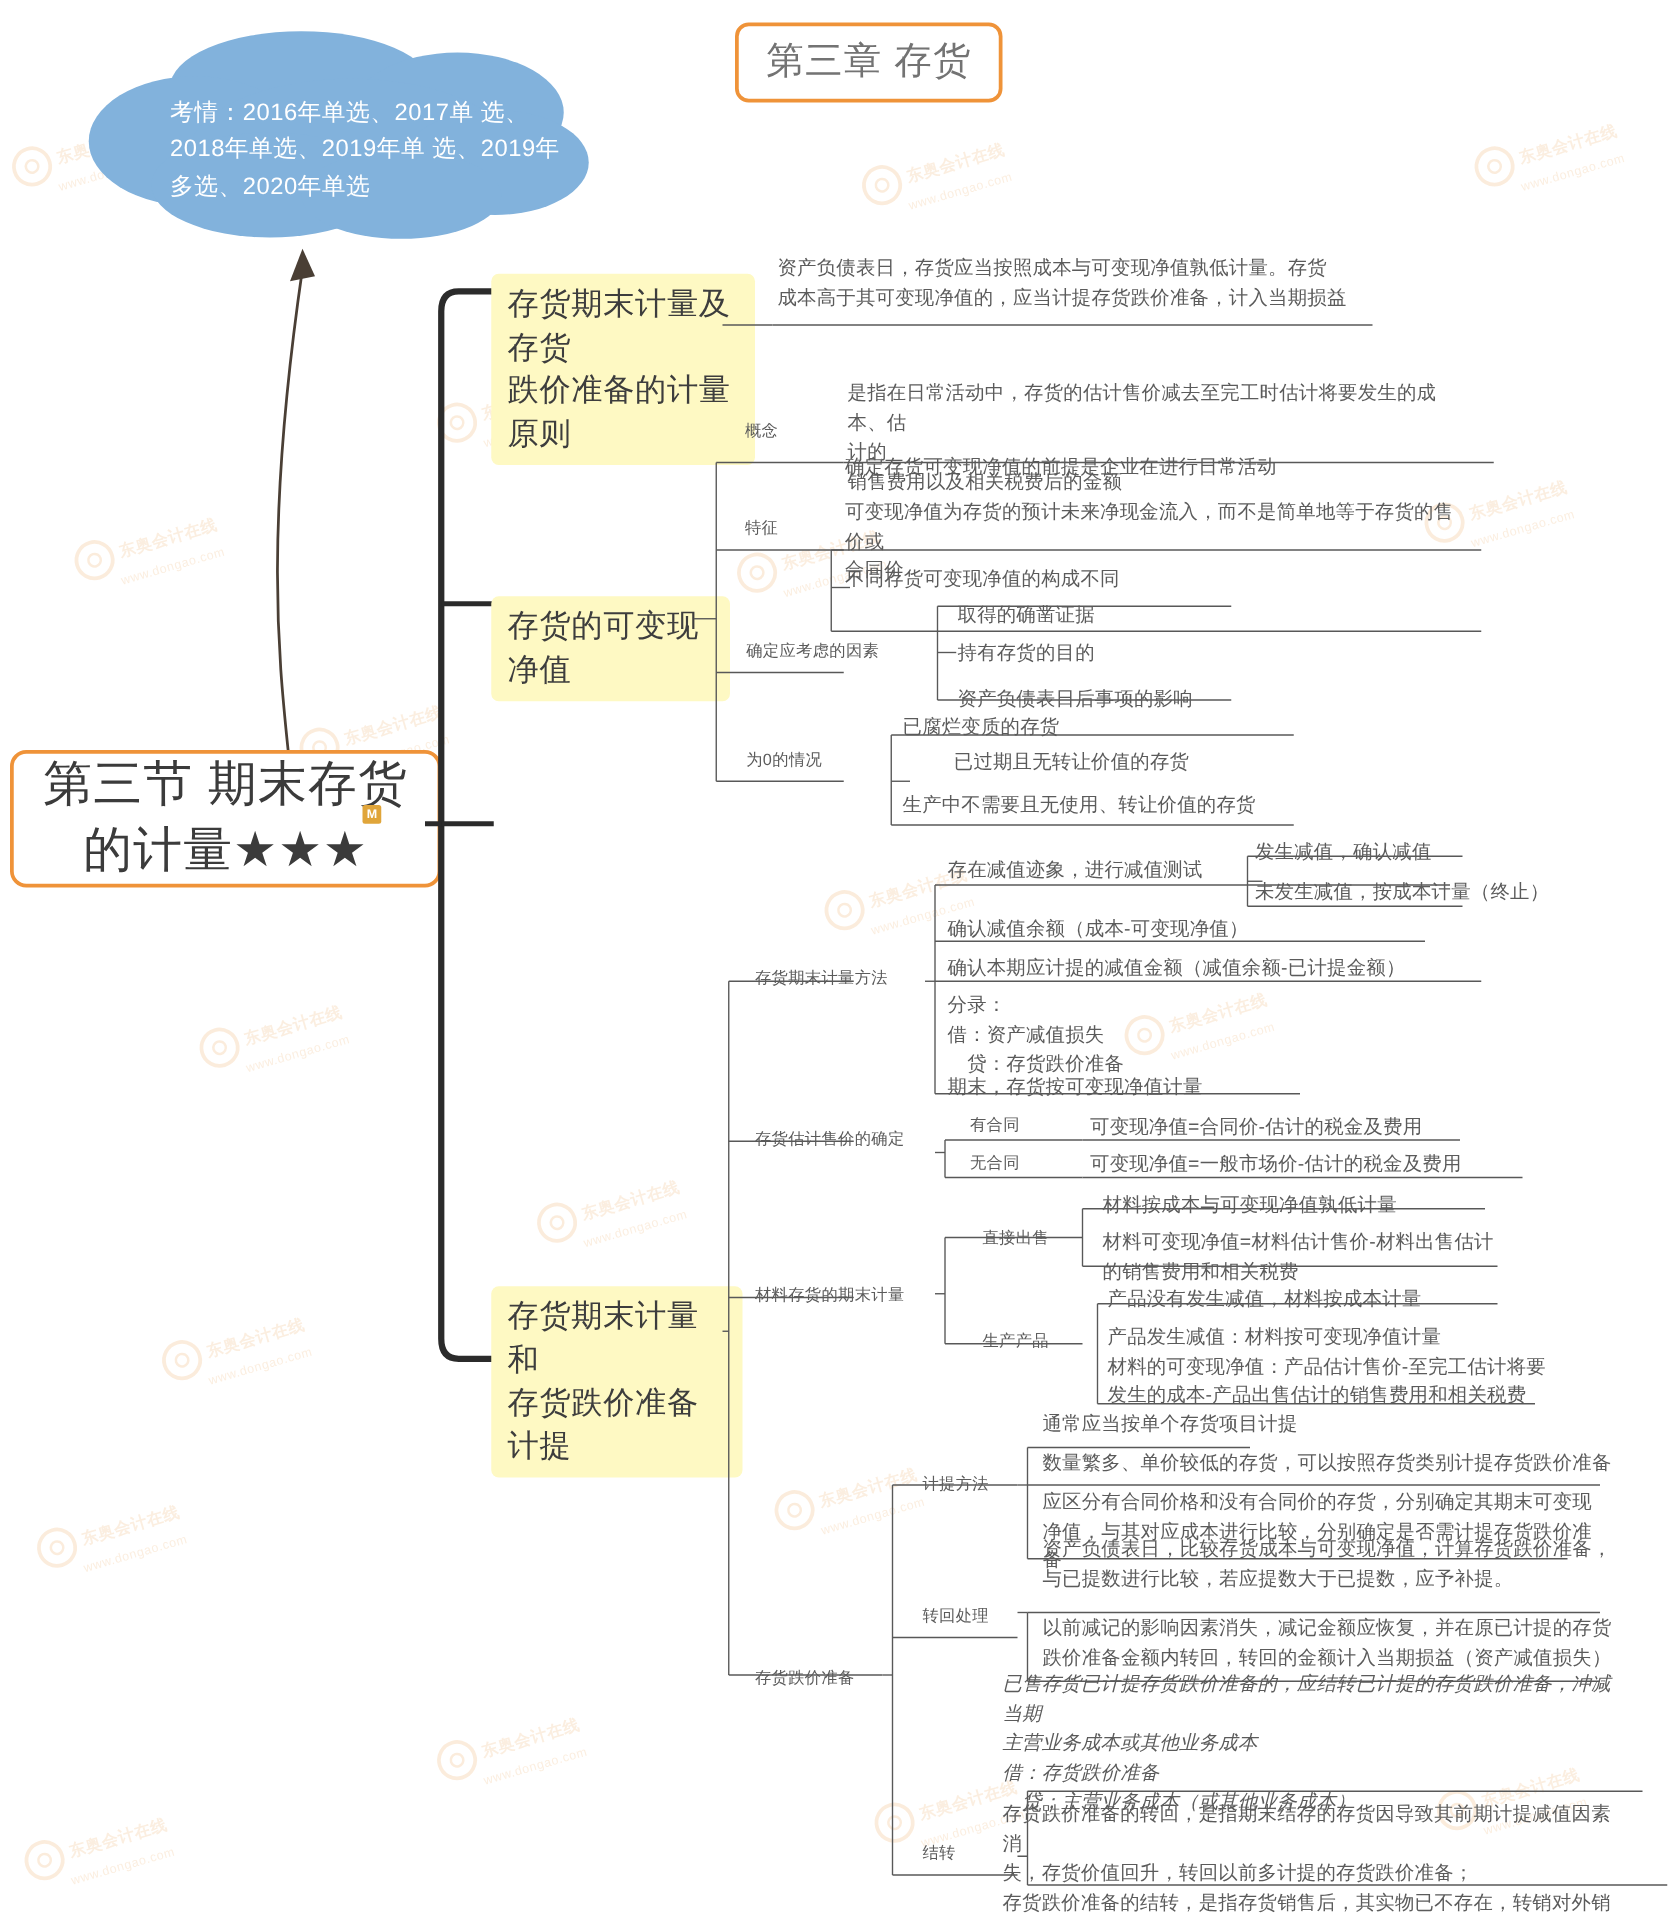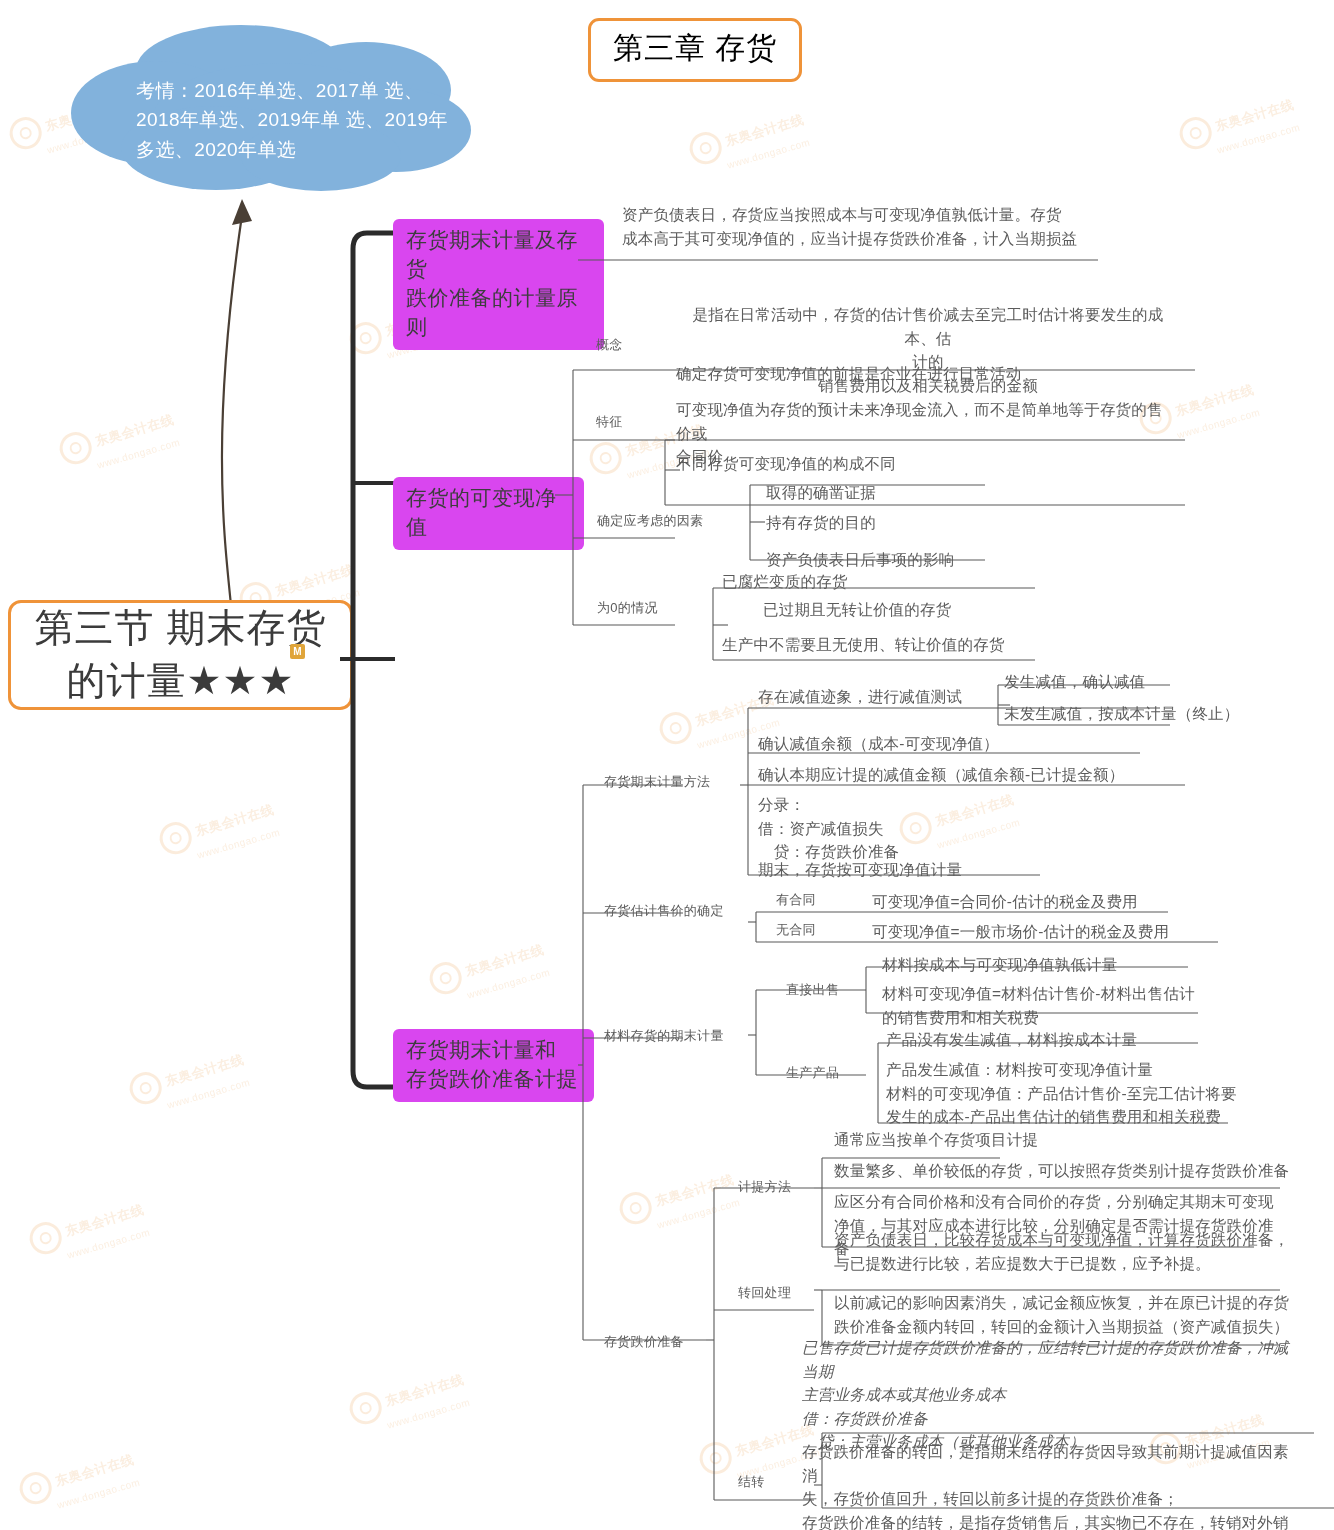--- a/index.html
+++ b/index.html
@@ -49,21 +49,21 @@
 
   
   .arrow-svg{position:absolute;left:180px;top:185px;}
 
   
   .chapter{
     position:absolute;left:588px;top:18px;
     border:3px solid #ef9339;border-radius:11px;
     background:#ffffff;
     padding:7px 22px 10px 22px;
-    font-size:30px;color:#000000;letter-spacing:1px;
+    font-size:30px;color:#737373;letter-spacing:1px;
   }
 
   
   .root{
     position:absolute;left:8px;top:600px;width:345px;height:110px;
     border:3px solid #ef9339;border-radius:13px;background:#ffffff;
     box-sizing:border-box;
     display:flex;align-items:center;justify-content:center;
     font-size:39px;color:#3b3b3b;line-height:1.35;text-align:center;
     letter-spacing:1px;
@@ -73,22 +73,22 @@
     width:15px;height:15px;background:#e0a53a;color:#fff;
     font-size:10px;font-weight:bold;line-height:15px;text-align:center;
     border-radius:2px;
   }
 
   
   .trunk{position:absolute;left:345px;top:225px;}
 
   
   .brlabel{
-    position:absolute;background:#d946ef;border-radius:6px;
-    color:#3d3d3d;font-size:21px;line-height:1.38;
+    position:absolute;background:#fef9c3;border-radius:6px;
+    color:#3d3d3d;font-size:25px;line-height:1.38;
     padding:7px 13px 8px 13px;letter-spacing:.5px;white-space:pre-line;
   }
   #br-0{left:393px;top:219px;width:185px;}
   #br-1{left:393px;top:477px;width:165px;}
   #br-2{left:393px;top:1029px;width:175px;}
 
   
   .lbl{
     position:absolute;font-size:13px;color:#5b5b5b;
     line-height:1.5;letter-spacing:.3px;white-space:pre-line;
@@ -196,21 +196,21 @@
     <path class="ln" d="M185 230 L420 230"></path>
     <path class="ln" d="M185 192 L200 192"></path>
 
     <path class="ln" d="M148 258 L148 330"></path>
     <path class="ln" d="M148 258 L470 258"></path>
     <path class="ln" d="M148 330 L470 330"></path>
     <path class="ln" d="M148 295 L163 295"></path>
   </svg>
 
   <div class="lbl" style="left:596px;top:335px;">概念</div>
-  <div class="txt" style="left:678px;top:303px;width:500px;text-align:center;">是指在日常活动中，存货的估计售价减去至完工时估计将要发生的成本、估
+  <div class="txt" style="left:678px;top:303px;width:500px;">是指在日常活动中，存货的估计售价减去至完工时估计将要发生的成本、估
 计的
 销售费用以及相关税费后的金额</div>
 
   <div class="lbl" style="left:596px;top:412px;">特征</div>
   <div class="txt" style="left:676px;top:362px;width:500px;">确定存货可变现净值的前提是企业在进行日常活动</div>
   <div class="txt" style="left:676px;top:398px;width:500px;">可变现净值为存货的预计未来净现金流入，而不是简单地等于存货的售价或
 合同价</div>
   <div class="txt" style="left:676px;top:452px;width:500px;">不同存货可变现净值的构成不同</div>
 
   <div class="lbl" style="left:597px;top:511px;">确定应考虑的因素</div>

